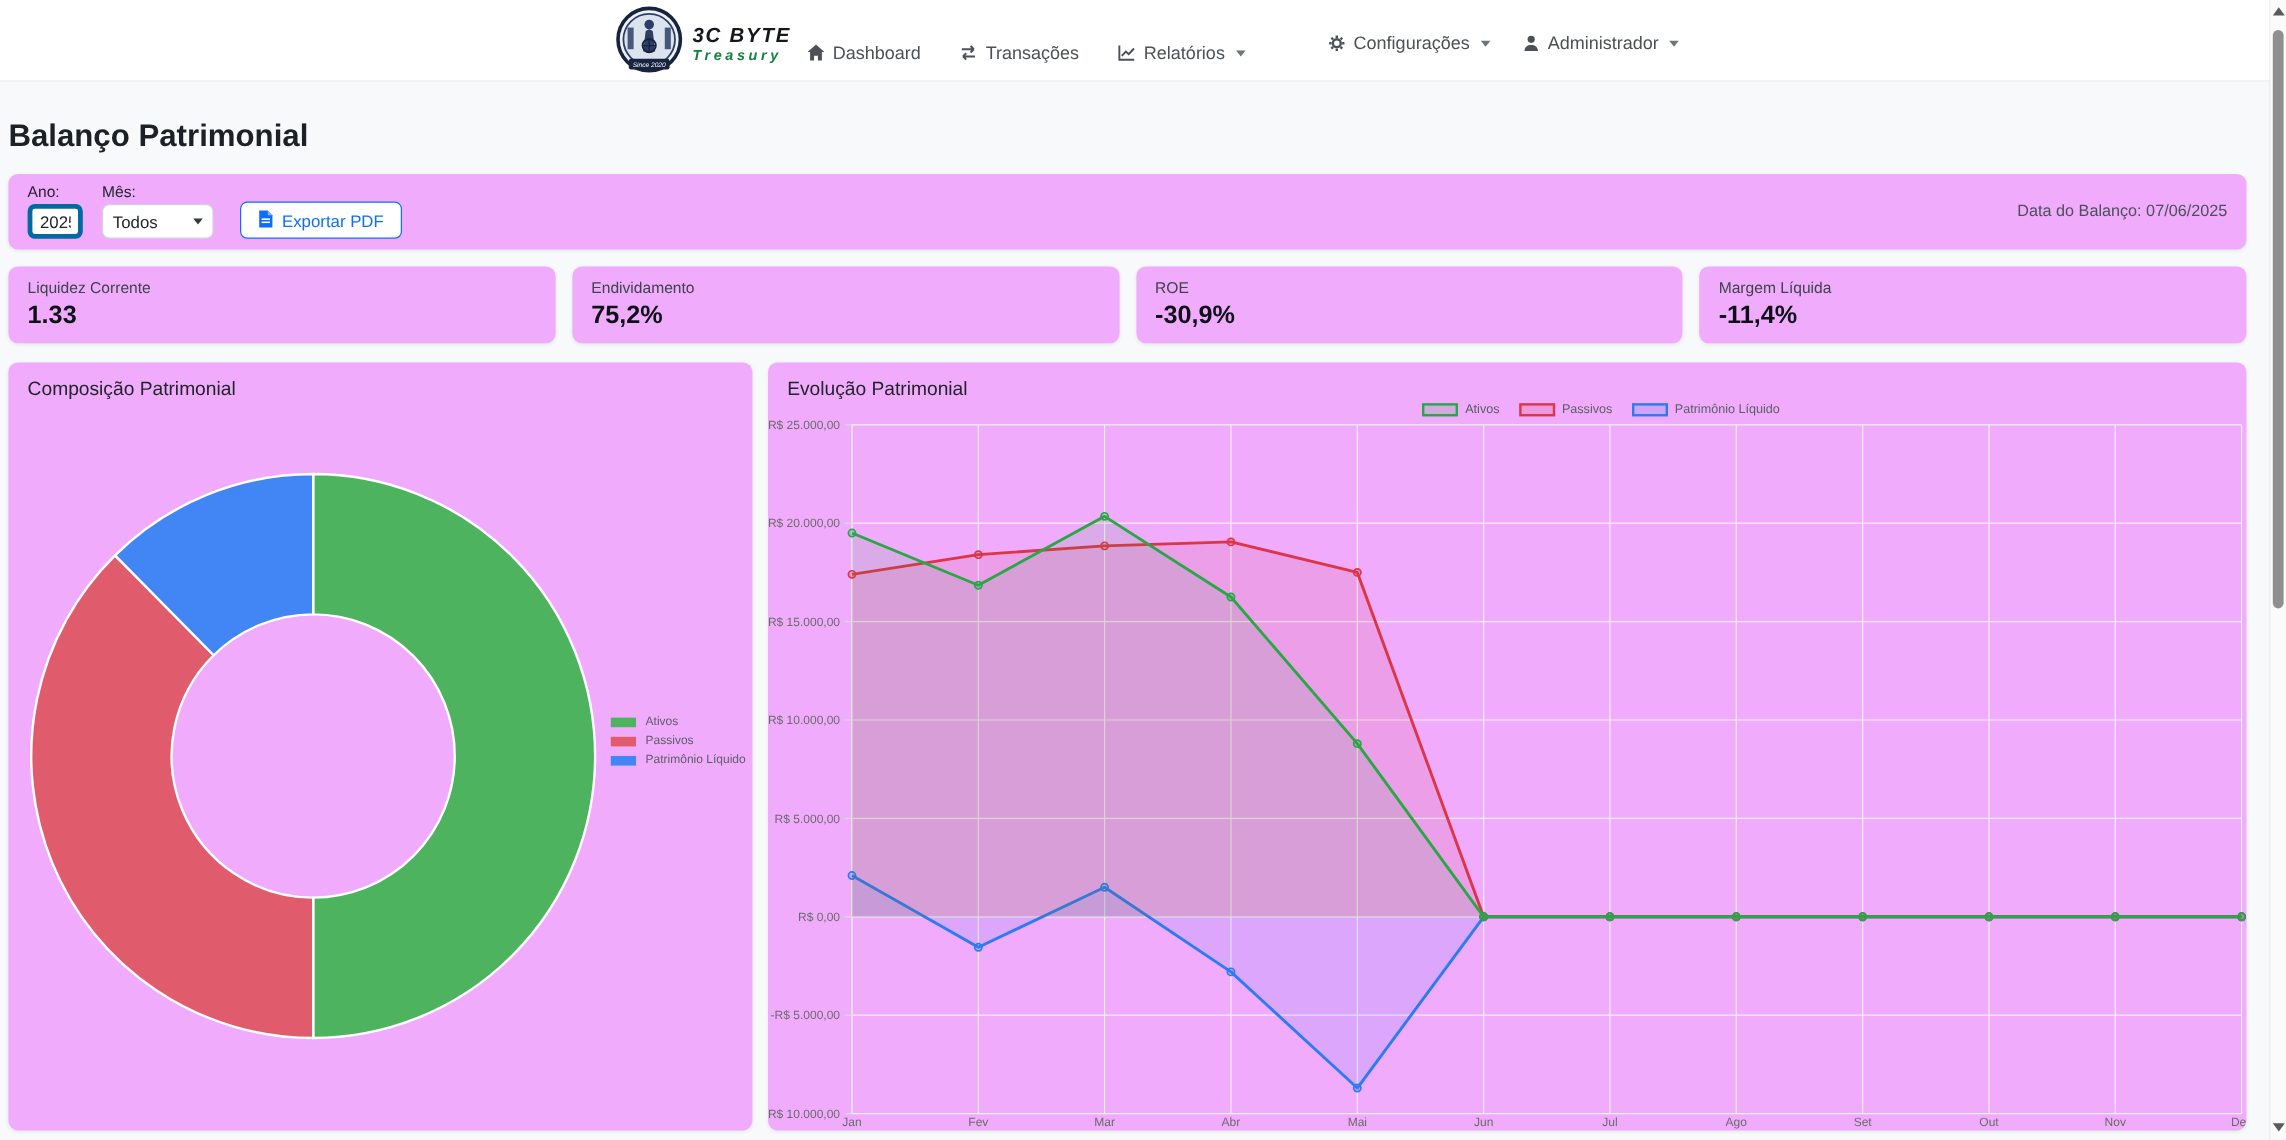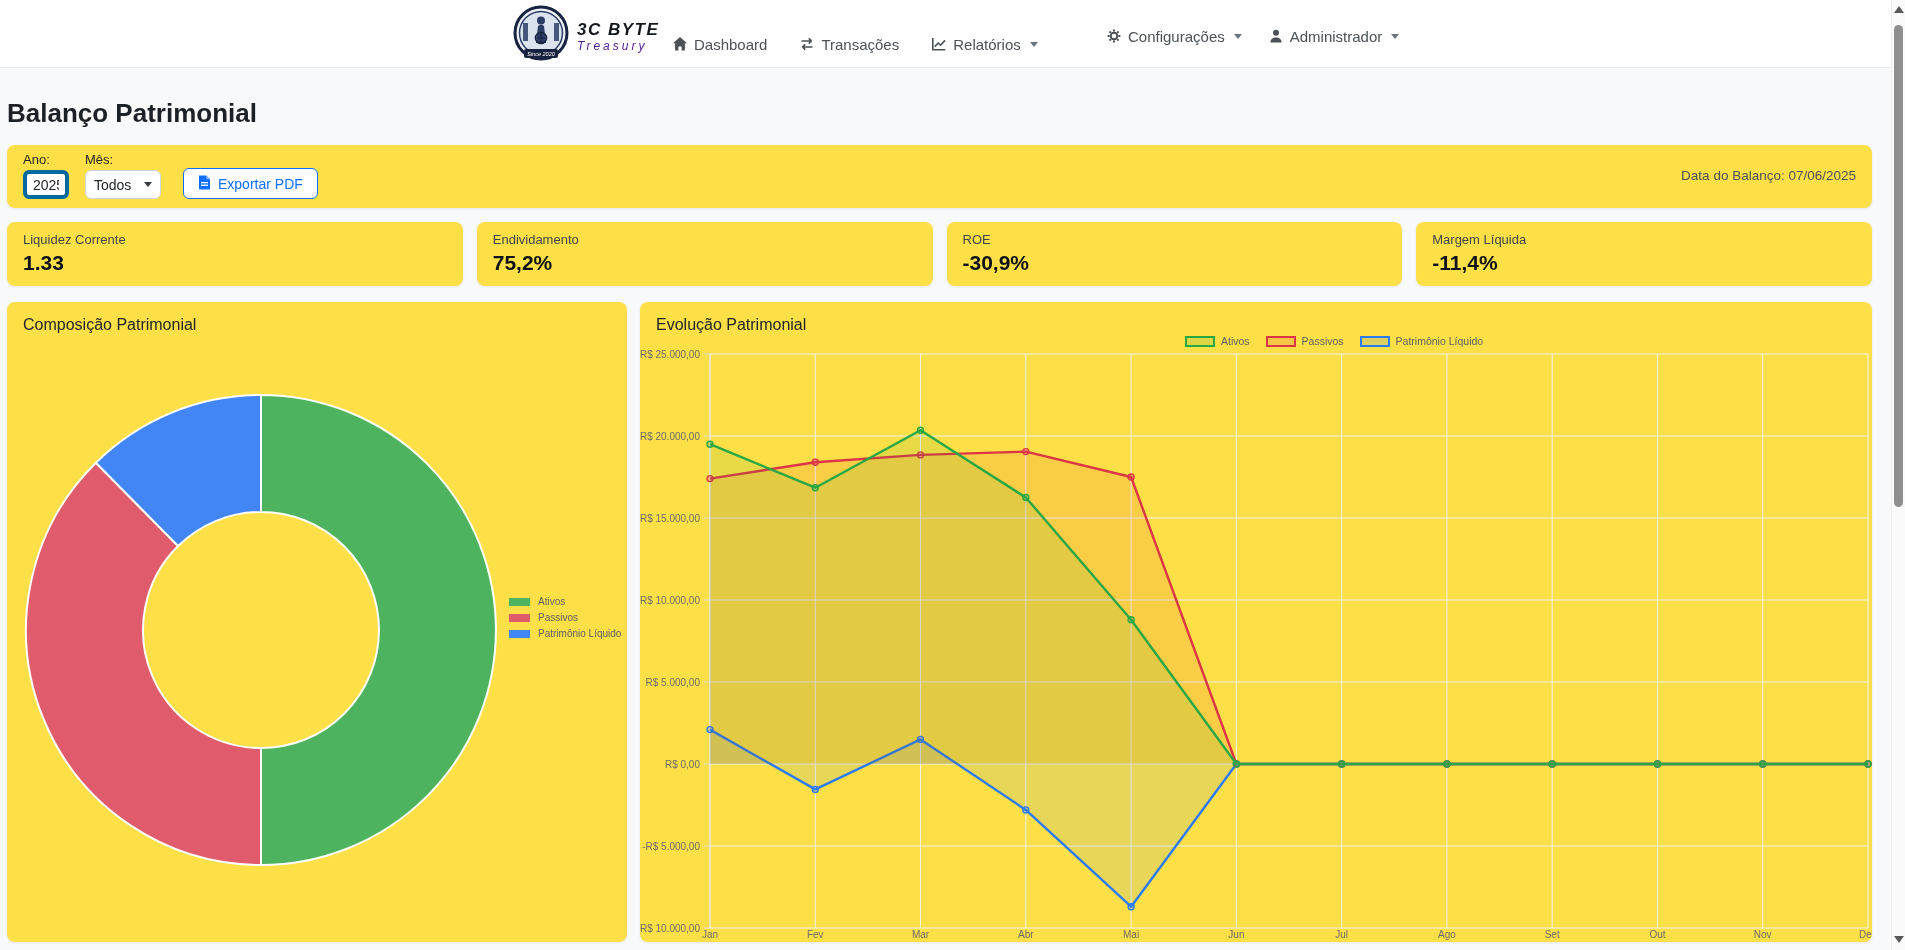--- a/index.html
+++ b/index.html
@@ -6,35 +6,35 @@
   html,body { width:1905px; height:950px; }
   body {
     font-family: "Liberation Sans", sans-serif;
     background:#f8f9fa; color:#212529; overflow:hidden; position:relative;
   }
   
   .navbar { height:68px; background:#fff; border-bottom:1px solid #e9ecef; position:relative; }
   .brand { position:absolute; left:512px; top:5px; display:flex; align-items:center; cursor:pointer; }
   .brand-text { margin-left:7px; line-height:1; }
   .brand-name { font-size:17px; font-weight:800; font-style:italic; color:#14181c; letter-spacing:1.5px; white-space:nowrap; }
-  .brand-sub  { font-size:12px; font-weight:400; font-style:italic; color:#4c1d95; letter-spacing:3px; margin-top:2px; }
+  .brand-sub  { font-size:12px; font-weight:700; font-style:italic; color:#15803d; letter-spacing:3px; margin-top:2px; }
   .nav-main  { position:absolute; left:672px;  top:0; height:88px; display:flex; align-items:center; gap:32px; }
   .nav-right { position:absolute; left:1106px; top:0; height:72px; display:flex; align-items:center; gap:26px; }
   .nav-link { display:flex; align-items:center; gap:6px; color:#4b5156; font-size:15px; cursor:pointer; white-space:nowrap; }
   .nav-link svg { display:block; }
   .caret { width:0; height:0; border-left:4px solid transparent; border-right:4px solid transparent; border-top:5px solid #6c757d; margin-left:3px; }
   
   .content { padding:0 33px 0 7px; }
   .page-title { font-size:26px; font-weight:700; color:#1c2127; margin:30px 0 16px 0; }
-  .card { background:#fde047; border-radius:8px; box-shadow:0 1px 3px rgba(20,30,50,.08); }
+  .card { background:#f0abfc; border-radius:8px; box-shadow:0 1px 3px rgba(20,30,50,.08); }
   
   .filter-card { display:flex; align-items:flex-end; gap:16px; padding:7px 16px 9px 16px; }
   .filter-group label { display:block; font-size:13px; color:#212529; margin-bottom:3px; }
   .year-input { width:46px; height:29px; border:4px solid #0369a1; border-radius:6px; font-size:14px; color:#212529; padding:2px 6px; font-family:inherit; }
-  .select { width:76px; height:29px; border:1px solid #ced4da; border-radius:6px; font-size:14px; color:#212529; padding:2px 8px; display:flex; align-items:center; justify-content:space-between; cursor:pointer; background:#fff; }
+  .select { width:93px; height:29px; border:1px solid #ced4da; border-radius:6px; font-size:14px; color:#212529; padding:2px 8px; display:flex; align-items:center; justify-content:space-between; cursor:pointer; background:#fff; }
   .chev { width:0; height:0; border-left:4px solid transparent; border-right:4px solid transparent; border-top:5px solid #343a40; }
   .export-btn { display:flex; align-items:center; gap:7px; height:31px; padding:0 14px; border:1px solid #0d6efd; color:#0d6efd; background:#fff; border-radius:6px; font-size:14px; font-family:inherit; cursor:pointer; margin-left:6px; }
   .balance-date { margin-left:auto; align-self:center; font-size:13.5px; color:#495057; }
   
   .kpi-row { display:grid; grid-template-columns:repeat(4,1fr); gap:14px; margin-top:14px; }
   .kpi-card { padding:10px 16px 11px; }
   .kpi-label { font-size:13px; color:#3e444a; }
   .kpi-value { font-size:21px; font-weight:700; color:#0d1117; margin-top:4px; }
   
   .charts-row { display:grid; grid-template-columns:620px 1fr; gap:13px; margin-top:16px; height:640px; }

